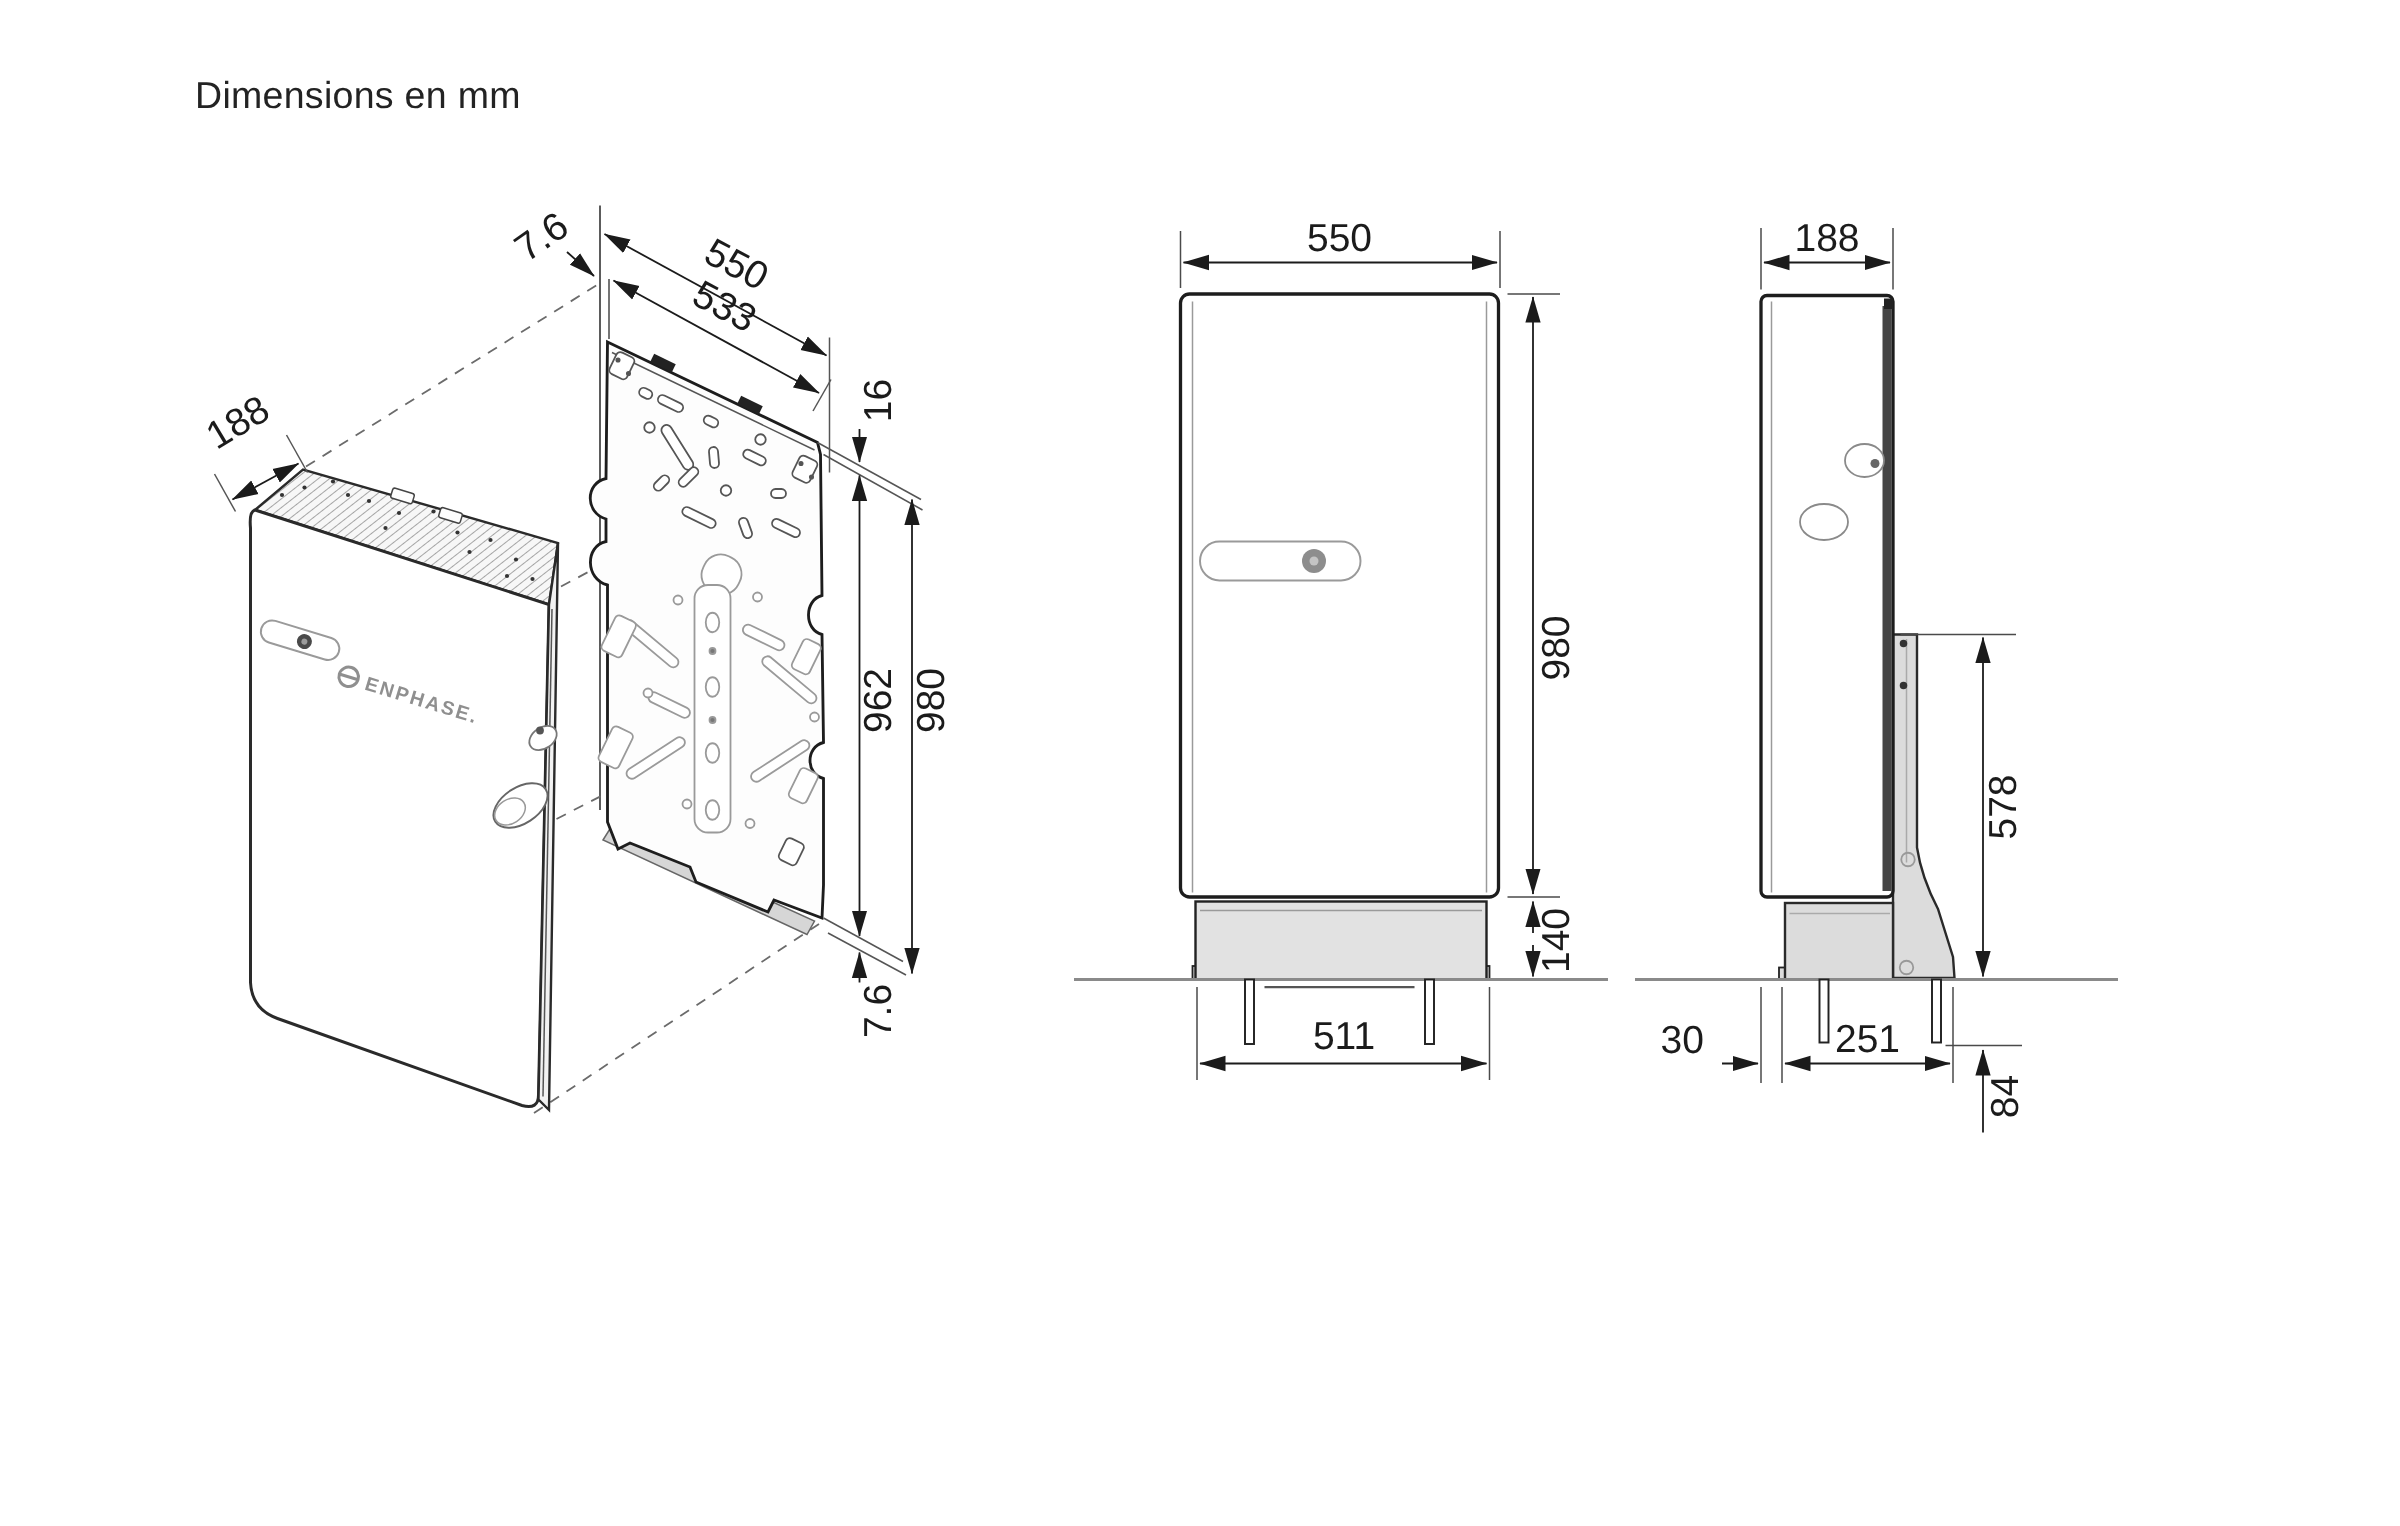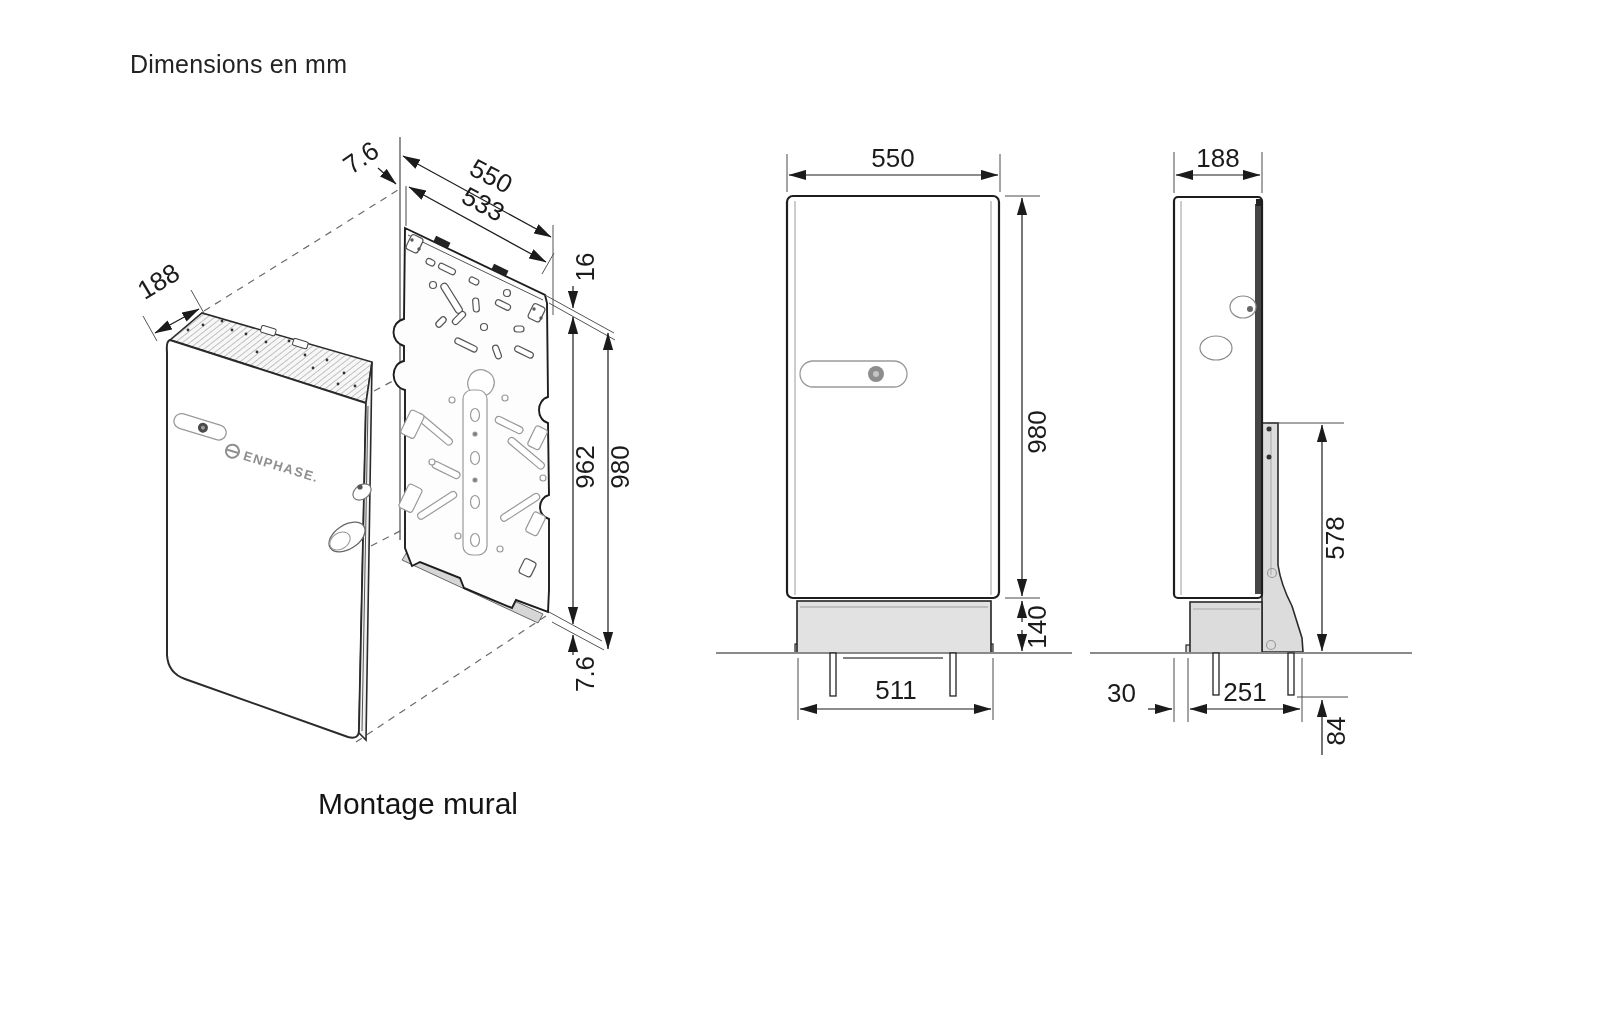--- a/index.html
+++ b/index.html
@@ -323,14 +323,13 @@
       <text class="dim" x="1245" y="701" text-anchor="middle">251</text>
 
       <g>
         <line x1="1297" y1="697" x2="1348" y2="697" stroke="#4a4a4a" stroke-width="1"></line>
         <line x1="1322" y1="755" x2="1322" y2="700" stroke="#1b1b1b" stroke-width="1.2" marker-end="url(#arr)"></line>
       </g>
       <text class="dim" transform="translate(1345,731) rotate(-90)" text-anchor="middle">84</text>
     </g>
   </svg>
 
-  <div class="caption left">Montage mural</div>
 </div>
 
 </body></html>

